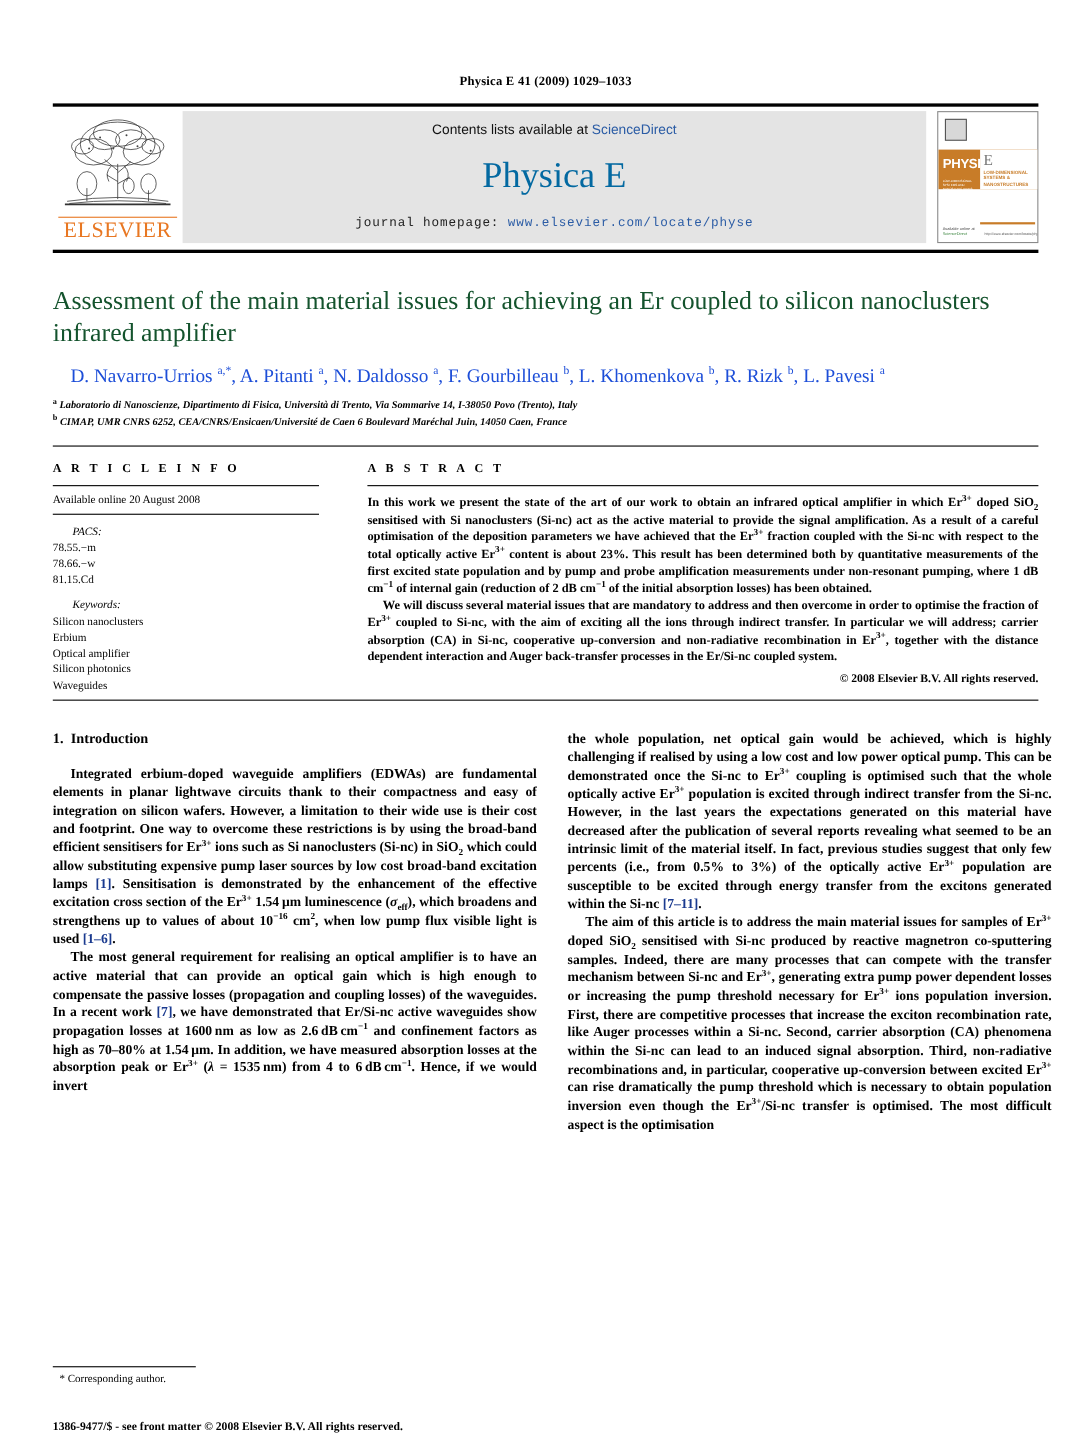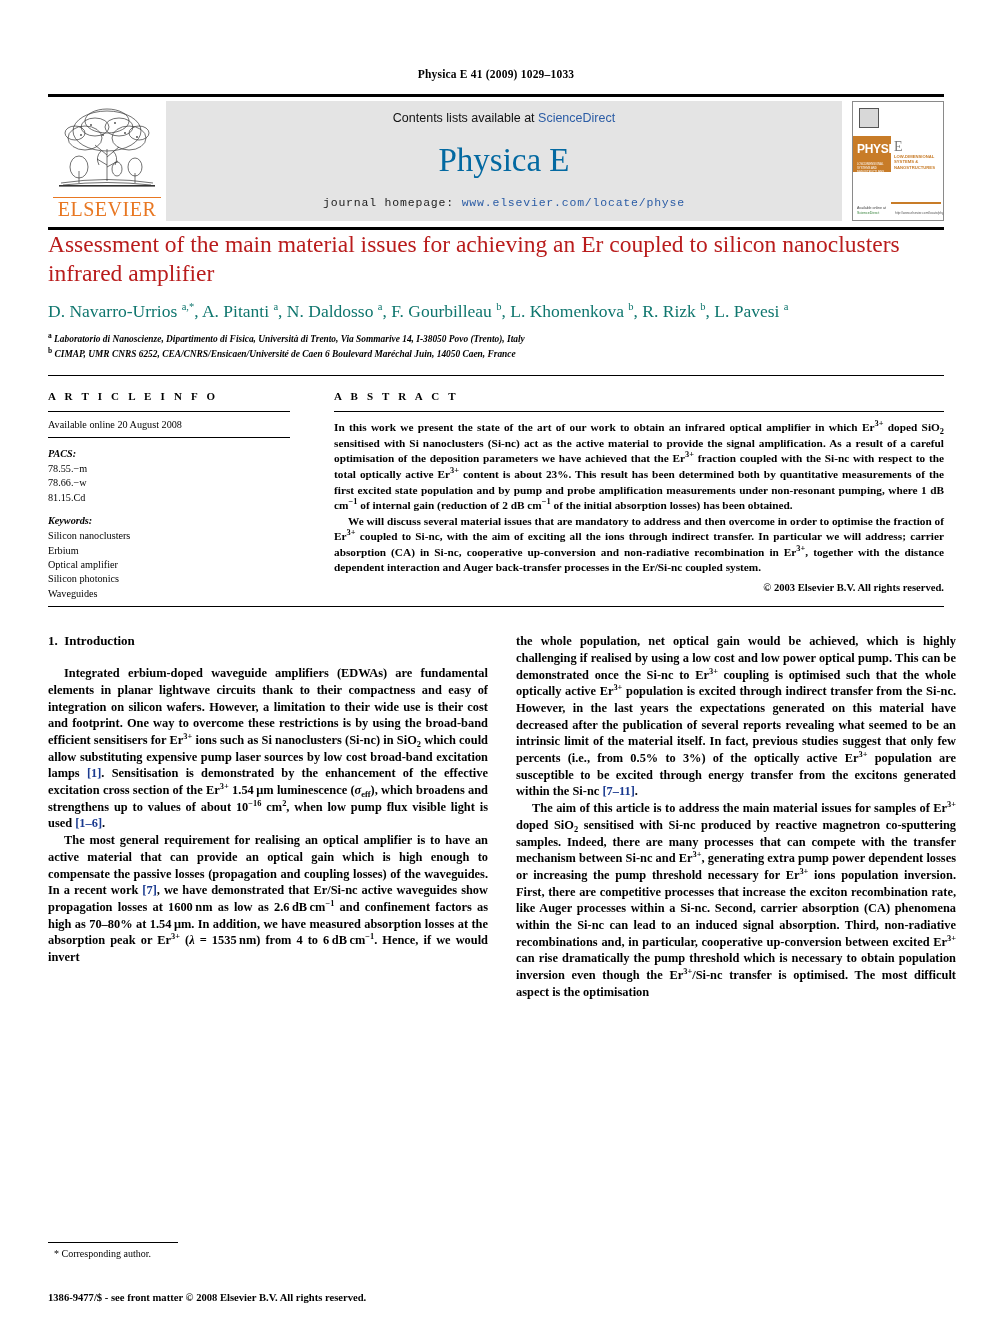--- a/index.html
+++ b/index.html
@@ -156,27 +156,29 @@
     margin: 0 48px;
   }
   .title-rule-top {
     border-top: 3px solid #000;
     margin-top: 6px;
   }
   .art-title {
     font-family: "Liberation Serif", serif;
     font-size: 23.5px;
     line-height: 1.22;
-    color: #b91c1c;
+    margin-top: 30px;
+    color: #14532d;
   }
   .authors {
     font-size: 17.5px;
     margin-top: 13px;
     line-height: 1.3;
-    color: #0f766e;
+    color: #1d4ed8;
+    margin-left: 16px;
   }
   .authors sup { font-size: 10.5px; }
   .affils {
     margin-top: 9px;
     font-size: 9.4px;
     font-style: italic;
     font-weight: bold;
     line-height: 1.55;
   }
   .affils sup { font-style: normal; font-size: 7.5px; }
@@ -214,22 +216,23 @@
     margin-top: 6px;
   }
   .info-avail {
     padding-bottom: 4px;
     border-bottom: 0.9px solid #000;
     font-size: 10.2px;
   }
   .info-group { margin-top: 9px; }
   .info-group .lbl {
     font-style: italic;
-    font-weight: bold;
+    font-weight: normal;
     font-size: 10.2px;
+    margin-left: 18px;
   }
   .info-group .itm { font-size: 10.2px; line-height: 1.42; }
 
   .abs-body {
     font-size: 11.3px;
     line-height: 1.38;
     text-align: justify;
     margin-top: 8px;
     font-weight: bold;
   }
@@ -414,21 +417,21 @@
         </div>
       </div>
 
       <div class="col-abs">
         <div class="sec-head">A B S T R A C T</div>
         <div class="rule-under-head"></div>
         <div class="abs-body">
           <p class="first">In this work we present the state of the art of our work to obtain an infrared optical amplifier in which Er<sup>3+</sup> doped SiO<sub>2</sub> sensitised with Si nanoclusters (Si-nc) act as the active material to provide the signal amplification. As a result of a careful optimisation of the deposition parameters we have achieved that the Er<sup>3+</sup> fraction coupled with the Si-nc with respect to the total optically active Er<sup>3+</sup> content is about 23%. This result has been determined both by quantitative measurements of the first excited state population and by pump and probe amplification measurements under non-resonant pumping, where 1 dB cm<sup>−1</sup> of internal gain (reduction of 2 dB cm<sup>−1</sup> of the initial absorption losses) has been obtained.</p>
           <p>We will discuss several material issues that are mandatory to address and then overcome in order to optimise the fraction of Er<sup>3+</sup> coupled to Si-nc, with the aim of exciting all the ions through indirect transfer. In particular we will address; carrier absorption (CA) in Si-nc, cooperative up-conversion and non-radiative recombination in Er<sup>3+</sup>, together with the distance dependent interaction and Auger back-transfer processes in the Er/Si-nc coupled system.</p>
         </div>
-        <div class="abs-copy">© 2003 Elsevier B.V. All rights reserved.</div>
+        <div class="abs-copy">© 2008 Elsevier B.V. All rights reserved.</div>
       </div>
     </div>
 
     <div class="rule-abs-bottom"></div>
 
     <div class="body-cols">
 
       <div class="bcol">
         <div class="body-sec-title">
           <span>1.</span>&nbsp;&nbsp;<span>Introduction</span>

